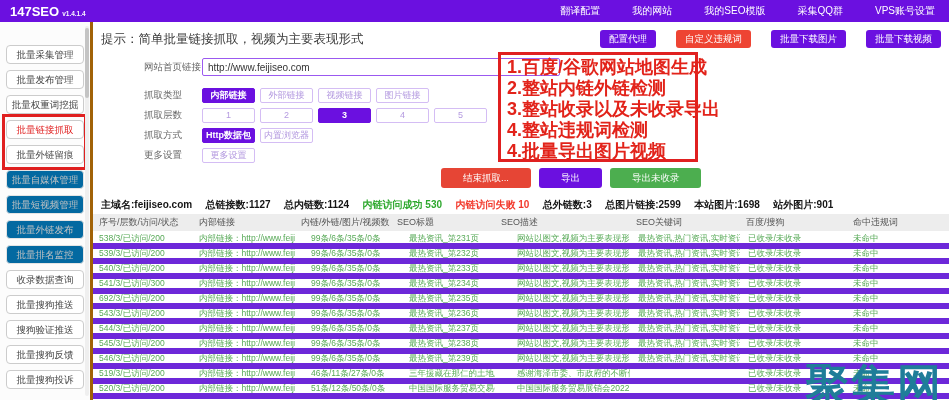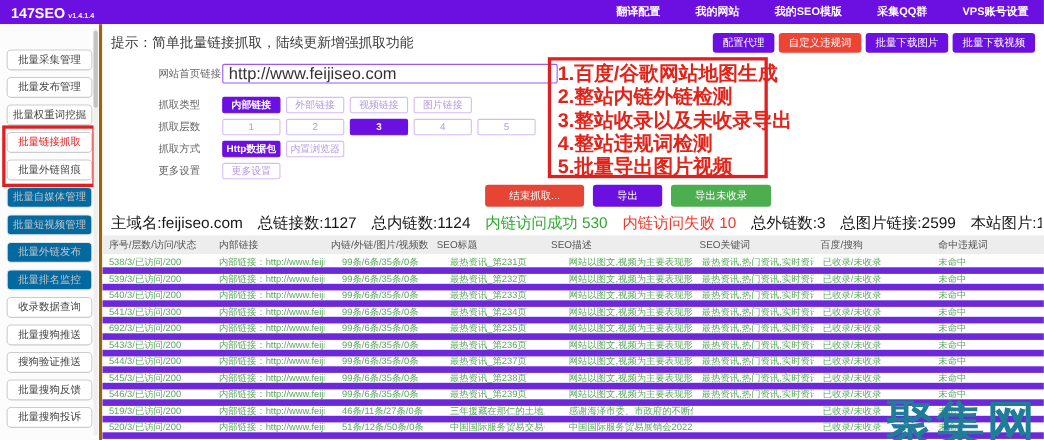--- a/index.html
+++ b/index.html
@@ -9,63 +9,63 @@
   *{box-sizing:border-box;margin:0;padding:0;font-family:"Liberation Sans","DejaVu Sans",sans-serif;}
   html,body{background:#fff;}
   .page{position:relative;width:949px;height:400px;overflow:hidden;background:#fff;}
 
   
   .topbar{position:absolute;left:0;top:0;width:949px;height:22px;background:var(--purple);
     display:flex;align-items:center;justify-content:space-between;padding:0 14px 0 10px;gap:24px;}
   .logo{color:#fff;font-size:13px;font-weight:bold;display:flex;align-items:baseline;gap:3px;cursor:pointer;}
   .logo .ver{font-size:6.5px;font-weight:bold;opacity:.95;}
   .menu{display:flex;align-items:center;gap:32px;}
-  .menu-item{color:#fff;font-size:10px;font-weight:bold;text-decoration:none;cursor:pointer;white-space:nowrap;}
+  .menu-item{color:#fff;font-size:10px;font-weight:normal;text-decoration:none;cursor:pointer;white-space:nowrap;}
 
   
   .sidebar{position:absolute;left:0;top:22px;width:93px;bottom:0;background:#fcfcfc;border-right:3px solid #a16207;padding-top:23px;}
   .side-btn{display:block;width:78px;height:19px;margin:0 0 6px 6px;background:#fff;border:1px solid #ccc;
     border-radius:4px;font-size:9.5px;color:#444;line-height:17px;text-align:center;cursor:pointer;white-space:nowrap;overflow:hidden;}
   .side-btn.active{color:#e02020;}
   .side-btn.disabled{background:#0369a1;border-color:#e4e4e4;color:#c3c3c3;cursor:default;}
   .side-box{position:absolute;left:2px;top:92px;width:85px;height:56px;border:3px solid #e02020;pointer-events:none;}
   .side-scroll{position:absolute;right:1px;top:4px;bottom:4px;width:4px;background:#efefef;border-radius:2px;}
   .side-scroll .thumb{position:absolute;top:2px;left:0;width:4px;height:70px;background:#c4c4c4;border-radius:2px;}
 
   
   .main{position:absolute;left:93px;top:22px;width:856px;height:378px;background:#fff;}
   .tip-row{position:absolute;left:8px;right:8px;top:8px;display:flex;align-items:center;justify-content:space-between;}
   .tip{font-size:12.5px;color:#3a3a3a;}
-  .tools{display:flex;gap:4px;align-items:flex-end;}
+  .tools{display:flex;gap:20px;align-items:flex-end;}
   .tool-btn{height:18px;padding:0 9px;border:none;border-radius:3px;background:var(--purple);
     color:#fff;font-size:9.5px;cursor:pointer;white-space:nowrap;}
   .tool-btn.red{background:var(--btn-orange);}
 
   .form{position:absolute;left:8px;top:36px;}
   .frow{display:flex;align-items:center;margin-bottom:5px;}
   .frow.url-row{margin-bottom:12px;}
   .frow label{width:58px;font-size:9.5px;color:#666;flex:none;margin-left:43px;}
-  .url-input{width:305px;height:18px;border:1px solid #9b59f0;border-radius:2px;padding:0 5px;font-size:15px;color:#333;outline:none;}
+  .url-input{width:358px;height:18px;border:1px solid #9b59f0;border-radius:2px;padding:0 5px;font-size:10px;color:#333;outline:none;}
   .opts{display:flex;gap:5px;}
   .opt-btn{width:53px;height:15px;border:1px solid #d4bdf4;border-radius:2px;background:#fff;color:#b49ae0;
     font-size:9px;line-height:13px;cursor:pointer;white-space:nowrap;overflow:hidden;}
   .opt-btn.sel{background:var(--purple);border-color:var(--purple);color:#fff;font-weight:bold;}
 
   .annotation{position:absolute;left:405px;top:30px;width:200px;height:110px;border:3px solid #e02020;
     padding:2px 6px;background:transparent;z-index:4;}
   .ann-line{font-size:18px;line-height:21px;font-weight:bold;color:var(--red);white-space:nowrap;}
 
   .actions{position:absolute;left:348px;top:146px;display:flex;gap:8px;z-index:2;}
   .action-btn{height:20px;padding:0 22px;border:none;border-radius:3px;color:#fff;font-size:9.5px;cursor:pointer;white-space:nowrap;}
   .action-btn.red{background:var(--btn-red);}
   .action-btn.purple{background:var(--purple);}
   .action-btn.green{background:var(--green);}
 
   .stats{position:absolute;left:8px;top:172px;right:2px;white-space:nowrap;overflow:hidden;}
-  .stat{font-size:14px;font-weight:400;color:#151515;margin-right:9px;}
+  .stat{font-size:10px;font-weight:700;color:#151515;margin-right:9px;}
   .stat.green{color:#2ea82e;}
   .stat.red{color:#f2392c;}
 
   .table{position:absolute;left:0;top:192px;right:0;bottom:0;}
   .thead,.tr{display:grid;grid-template-columns:100px 102px 96px 104px 135px 110px 103px 1fr;}
   .thead{height:17px;background:#ededed;align-items:center;}
   .th{font-size:9px;color:#555;padding-left:6px;white-space:nowrap;overflow:hidden;}
   .tbody{position:absolute;top:20px;left:0;right:0;bottom:0;overflow:hidden;}
   .tr{height:15px;align-items:center;border-bottom:6px solid #6d28d9;cursor:pointer;}
   .td{font-size:8.5px;color:var(--row-green);padding-left:6px;white-space:nowrap;overflow:hidden;}
@@ -135,21 +135,21 @@
 </div>
     <div class="side-box"></div>
     <div class="side-scroll">
       <div class="thumb"></div>
     </div>
   </aside>
 
   <main class="main">
 
     <div class="tip-row">
-      <div class="tip">提示：简单批量链接抓取，陆续更新增强抓取功能</div>
+      <div class="tip">提示：简单批量链接抓取，视频为主要表现形式</div>
       <div class="tools">
   <button class="tool-btn purple">配置代理</button>
 
   <button class="tool-btn red">自定义违规词</button>
 
   <button class="tool-btn purple">批量下载图片</button>
 
   <button class="tool-btn purple">批量下载视频</button>
 </div>
     </div>
@@ -203,21 +203,21 @@
 
     <div class="annotation">
   <div class="ann-line">1.百度/谷歌网站地图生成</div>
 
   <div class="ann-line">2.整站内链外链检测</div>
 
   <div class="ann-line">3.整站收录以及未收录导出</div>
 
   <div class="ann-line">4.整站违规词检测</div>
 
-  <div class="ann-line">5.批量导出图片视频</div>
+  <div class="ann-line">4.批量导出图片视频</div>
 </div>
 
     <div class="actions">
   <button class="action-btn red">结束抓取...</button>
 
   <button class="action-btn purple">导出</button>
 
   <button class="action-btn green">导出未收录</button>
 </div>
 

